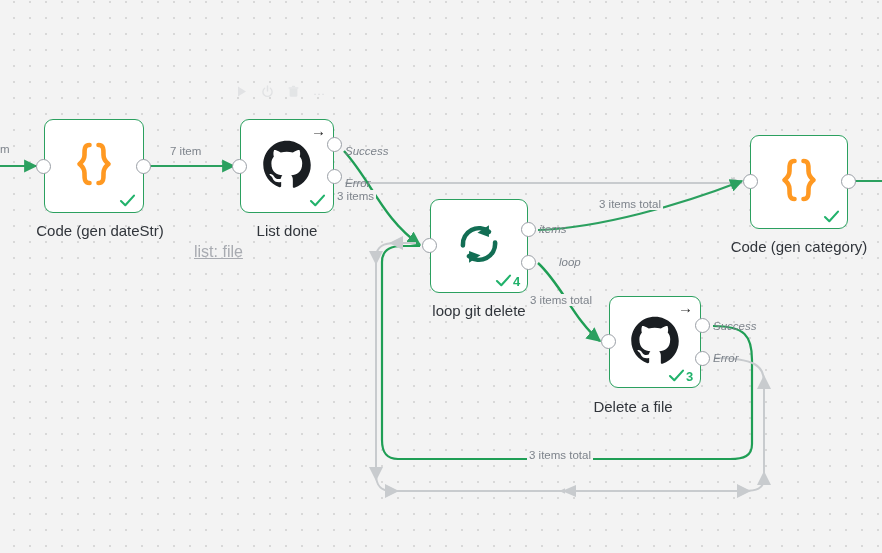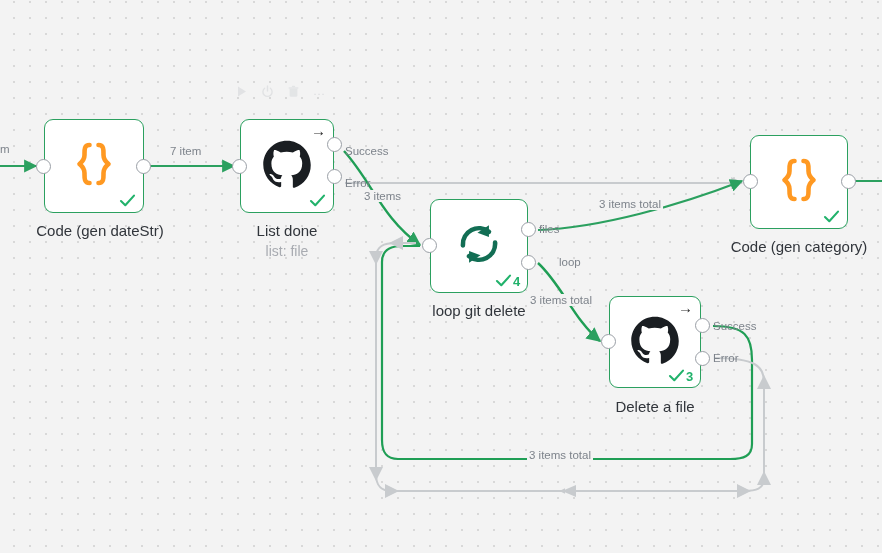--- a/index.html
+++ b/index.html
@@ -76,44 +76,46 @@
   .node-label {
     position: absolute;
     text-align: center;
     font-size: 15px;
     color: #31353b;
     white-space: nowrap;
     z-index: 5;
   }
   .node-sublabel {
     position: absolute;
-    text-align: center;
-    font-size: 14px;
+    text-align: left;
+    font-size: 16px;
     color: #a8abb1;
     white-space: nowrap;
     z-index: 5;
+    text-decoration: underline;
   }
 
   
   .port {
     position: absolute;
     width: 15px;
     height: 15px;
     box-sizing: border-box;
     border-radius: 50%;
     background: #ffffff;
     border: 1.6px solid #9a9fa6;
     z-index: 6;
   }
   .port-label {
     position: absolute;
     font-size: 11.5px;
     color: #7d838b;
     white-space: nowrap;
     z-index: 6;
+    font-style: italic;
   }
 
   
   .edge-label {
     position: absolute;
     font-size: 11.5px;
     color: #7d838b;
     white-space: nowrap;
     z-index: 5;
     background: #f3f3f3;
@@ -274,21 +276,21 @@
         <svg width="17" height="15" viewBox="0 0 17 15" aria-hidden="true">
           <path d="M2 8 L6.3 12.2 L15 2.6" fill="none" stroke="#21b26b" stroke-width="2.1" stroke-linecap="round" stroke-linejoin="round"></path>
         </svg>
         <span class="check-count">4</span>
       </span>
     </div>
   </div>
   <div class="port" style="left:422px; top:238px;"></div>
   <div class="port" style="left:521px; top:222px;"></div>
   <div class="port" style="left:521px; top:255px;"></div>
-  <div class="port-label" style="left:539px; top:223px;">files</div>
+  <div class="port-label" style="left:539px; top:223px;">items</div>
   <div class="port-label" style="left:539px; top:256px;margin-left:20px;">loop</div>
   <div class="node-label" style="left:386px; top:302px; width:186px;">loop git delete</div>
 
   <div class="node" style="left:609px; top:296px; width:92px; height:92px;">
     <div class="node-inner">
       <span class="trigger-badge">→</span>
       <span>
         <svg width="50" height="50" viewBox="0 0 24 24" aria-hidden="true">
           <path fill="#1a1e22" d="M12 .8C5.7.8.6 5.9.6 12.2c0 5.1 3.3 9.4 7.8 10.9
             .6.1.8-.2.8-.5v-2c-3.2.7-3.9-1.4-3.9-1.4-.5-1.3-1.3-1.7-1.3-1.7-1-.7.1-.7.1-.7
@@ -304,21 +306,21 @@
         </svg>
         <span class="check-count">3</span>
       </span>
     </div>
   </div>
   <div class="port" style="left:601px; top:334px;"></div>
   <div class="port" style="left:695px; top:318px;"></div>
   <div class="port" style="left:695px; top:351px;"></div>
   <div class="port-label" style="left:713px; top:320px;">Success</div>
   <div class="port-label" style="left:713px; top:352px;">Error</div>
-  <div class="node-label" style="left:562px; top:398px; width:186px;">Delete a file</div>
+  <div class="node-label" style="left:540px; top:398px; width:186px;">Delete a file</div>
 
   <div class="node" style="left:750px; top:135px; width:98px; height:94px;">
     <div class="node-inner">
       <span>
         <svg width="48" height="46" viewBox="0 0 48 46" aria-hidden="true">
           <path d="M19.5 4 C14 4 14.5 9 14.5 14 C14.5 19 12 21 9.5 23
                    C12 25 14.5 27 14.5 32 C14.5 37 14 42 19.5 42" fill="none" stroke="#ff9922" stroke-width="4.6" stroke-linecap="round" stroke-linejoin="round"></path>
           <path d="M28.5 4 C34 4 33.5 9 33.5 14 C33.5 19 36 21 38.5 23
                    C36 25 33.5 27 33.5 32 C33.5 37 34 42 28.5 42" fill="none" stroke="#ff9922" stroke-width="4.6" stroke-linecap="round" stroke-linejoin="round"></path>
         </svg>
@@ -329,18 +331,18 @@
         </svg>
       </span>
     </div>
   </div>
   <div class="port" style="left:743px; top:174px;"></div>
   <div class="port" style="left:841px; top:174px;"></div>
   <div class="node-label" style="left:706px; top:238px; width:186px;">Code (gen category)</div>
 
   <div class="edge-label" style="left:-2px; top:143px;">m</div>
   <div class="edge-label" style="left:168px; top:145px;">7 item</div>
-  <div class="edge-label" style="left:362px; top:190px;">3 items</div>
+  <div class="edge-label" style="left:335px; top:190px;">3 items</div>
   <div class="edge-label" style="left:597px; top:198px;">3 items total</div>
   <div class="edge-label" style="left:528px; top:294px;">3 items total</div>
   <div class="edge-label" style="left:527px; top:449px;">3 items total</div>
 
 </div>
 
 </body></html>

